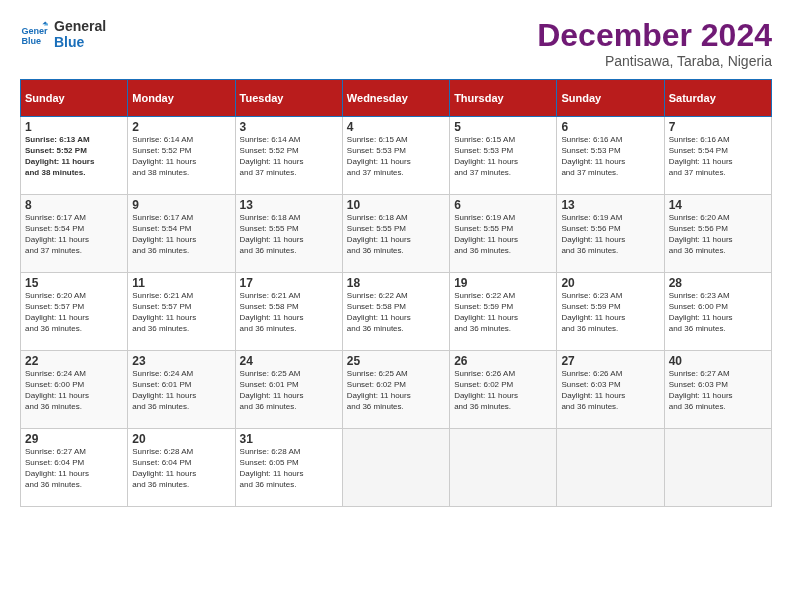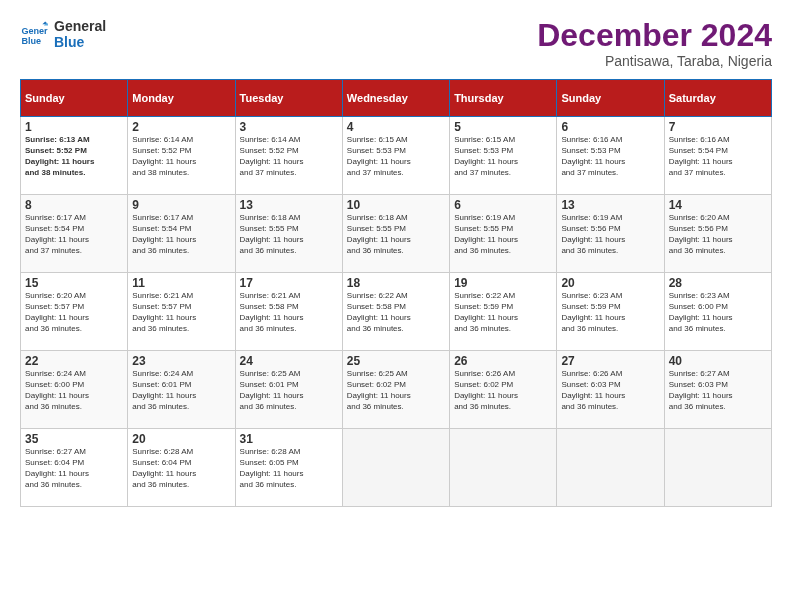--- a/index.html
+++ b/index.html
@@ -321,21 +321,21 @@
           <td>
             <span class="day-num">40</span>
             <div class="day-info" style="white-space: pre-line;">Sunrise: 6:27 AM
 Sunset: 6:03 PM
 Daylight: 11 hours
 and 36 minutes.</div>
           </td>
         </tr>
         <tr>
           <td>
-            <span class="day-num">35</span>
+            <span class="day-num">29</span>
             <div class="day-info" style="white-space: pre-line;">Sunrise: 6:27 AM
 Sunset: 6:04 PM
 Daylight: 11 hours
 and 36 minutes.</div>
           </td>
           <td>
             <span class="day-num">20</span>
             <div class="day-info" style="white-space: pre-line;">Sunrise: 6:28 AM
 Sunset: 6:04 PM
 Daylight: 11 hours

